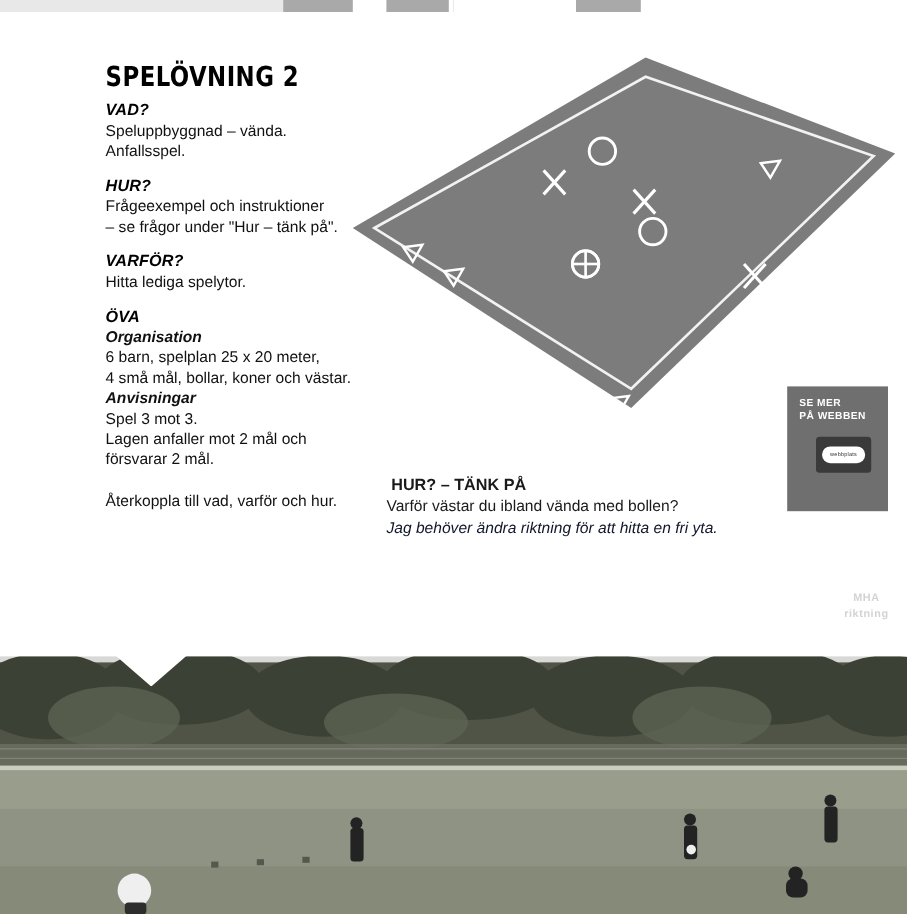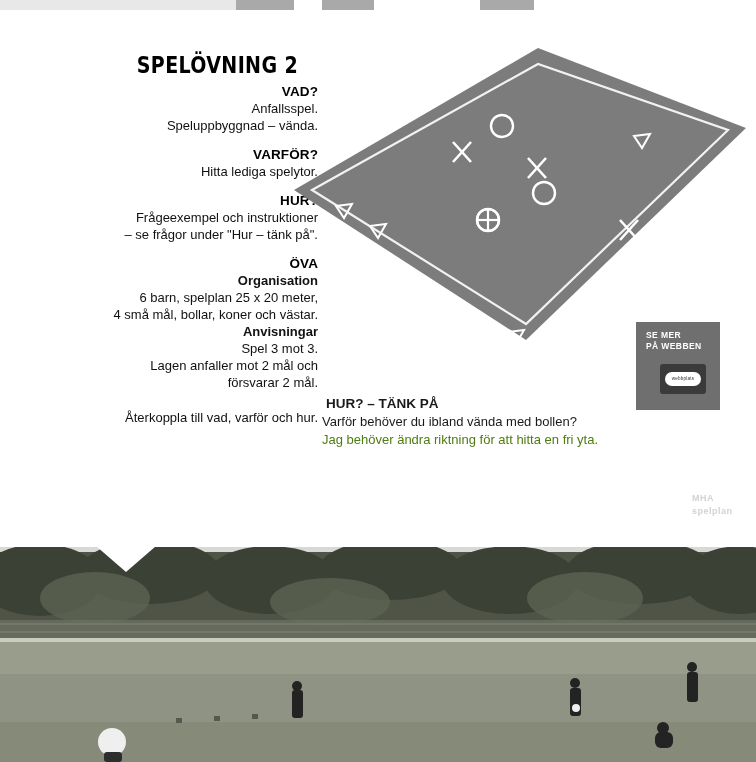--- a/index.html
+++ b/index.html
@@ -27,48 +27,49 @@
   .tab-mark.t4 { left:480px; width:54px; }
 
   
   .edge-shade {
     position:absolute; top:0; left:0; width:236px; height:10px;
     background:#e8e8e8;
   }
 
   
   .text-col {
-    position:absolute; left:68px; top:52px; width:250px;text-align:right;
+    position:absolute; left:88px; top:52px; width:250px;
   }
   h1.title {
     font-family:"DejaVu Sans", sans-serif;
     font-size:23px; font-weight:bold; letter-spacing:0.4px;
     margin:0 0 6px 0; color:#000;
     font-stretch:condensed;
     transform:scaleX(0.92); transform-origin:left center;
   }
   .blk { margin-bottom:13px; }
   .blk h2 {
     font-size:13.5px; font-weight:bold; margin:0 0 1px 0; color:#000;
     letter-spacing:0.1px;
+    font-style:italic;
   }
   .blk p {
     font-size:13px; line-height:17px; margin:0; color:#111;
   }
-  .sub-it { font-weight:bold; }
+  .sub-it { font-style:italic; font-weight:bold; }
 
   
   .diagram {
     position:absolute; left:276px; top:40px; width:480px; height:330px;
   }
   .pitch-svg { position:absolute; left:0; top:0; }
 
   
   .web-badge {
-    position:absolute; left:636px; top:322px; width:84px; height:88px;
+    position:absolute; left:656px; top:322px; width:84px; height:104px;
     background:#6f6f6f; color:#ffffff;
     padding:8px 8px 0 10px;
   }
   .web-badge .wb-l1 {
     font-size:8.5px; font-weight:bold; letter-spacing:0.4px; line-height:11px;
   }
   .web-badge .wb-logo {
     position:absolute; left:24px; top:42px; width:46px; height:30px;
     background:#3a3a3a; border-radius:3px;
   }
@@ -82,27 +83,27 @@
   }
 
   
   .qa {
     position:absolute; left:322px; top:396px; width:400px;
   }
   .qa h3 {
     font-size:13.5px; font-weight:bold; margin:0 0 2px 4px;
   }
   .qa p { font-size:13px; line-height:17.5px; margin:0; }
-  .qa p.ital { color:#4d7c0f; }
+  .qa p.ital { font-style:italic; color:#0f172a; }
   .qa .gap { height:13px; }
 
   
   .ghost {
     position:absolute; right:4px; top:492px; width:60px;
-    text-align:left; color:#d3d3d3; font-size:9px; line-height:13px;
+    text-align:center; color:#d3d3d3; font-size:9px; line-height:13px;
     font-weight:bold; letter-spacing:0.5px;
   }
 
   
   .photo {
     position:absolute; left:0; top:546px; width:756px; height:216px;
     overflow:hidden; background:#8d8f86;
   }
   .photo svg { display:block; }
 
@@ -127,33 +128,33 @@
   <div class="tab-mark t3"></div>
   <div class="tab-mark t4"></div>
 </div>
 
 <div class="text-col">
 
   <h1 class="title">SPELÖVNING 2</h1>
 
   <div class="blk">
     <h2>VAD?</h2>
+    <p>Speluppbyggnad – vända.</p>
     <p>Anfallsspel.</p>
-    <p>Speluppbyggnad – vända.</p>
-  </div>
-
-  <div class="blk">
-    <h2>VARFÖR?</h2>
-    <p>Hitta lediga spelytor.</p>
   </div>
 
   <div class="blk">
     <h2>HUR?</h2>
     <p>Frågeexempel och instruktioner</p>
     <p>– se frågor under "Hur – tänk på".</p>
+  </div>
+
+  <div class="blk">
+    <h2>VARFÖR?</h2>
+    <p>Hitta lediga spelytor.</p>
   </div>
 
   <div class="blk">
     <h2>ÖVA</h2>
     <p class="sub-it">Organisation</p>
     <p>6 barn, spelplan 25 x 20 meter,</p>
     <p>4 små mål, bollar, koner och västar.</p>
     <p class="sub-it">Anvisningar</p>
     <p>Spel 3 mot 3.</p>
     <p>Lagen anfaller mot 2 mål och</p>
@@ -211,28 +212,28 @@
   <div class="wb-l1">SE MER</div>
   <div class="wb-l1">PÅ WEBBEN</div>
   <div class="wb-logo"></div>
   <div class="wb-pill">
     <span>webbplats</span>
   </div>
 </div>
 
 <div class="qa">
   <h3>HUR? – TÄNK PÅ</h3>
-  <p>Varför behöver du ibland vända med bollen?</p>
+  <p>Varför västar du ibland vända med bollen?</p>
   <p class="ital">Jag behöver ändra riktning för att hitta en fri yta.</p>
   <div class="gap"></div>
 </div>
 
 <div class="ghost">
   <div>MHA</div>
-  <div>spelplan</div>
+  <div>riktning</div>
 </div>
 
 <div class="white-above"></div>
 <div class="notch"></div>
 <div class="photo">
   <svg width="756" height="216" viewBox="0 0 756 216">
 
     <rect x="0" y="0" width="756" height="10" fill="#d8d8d6"></rect>
 
     <rect x="0" y="6" width="756" height="86" fill="#4f5446"></rect>

